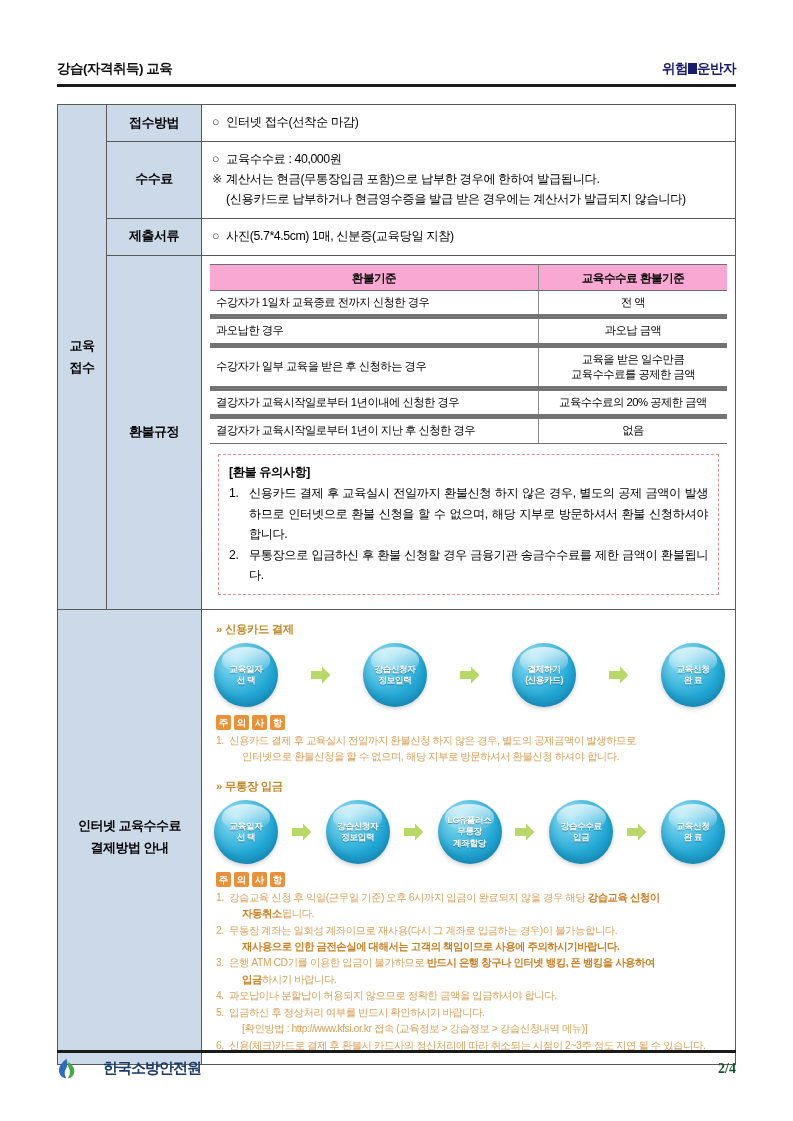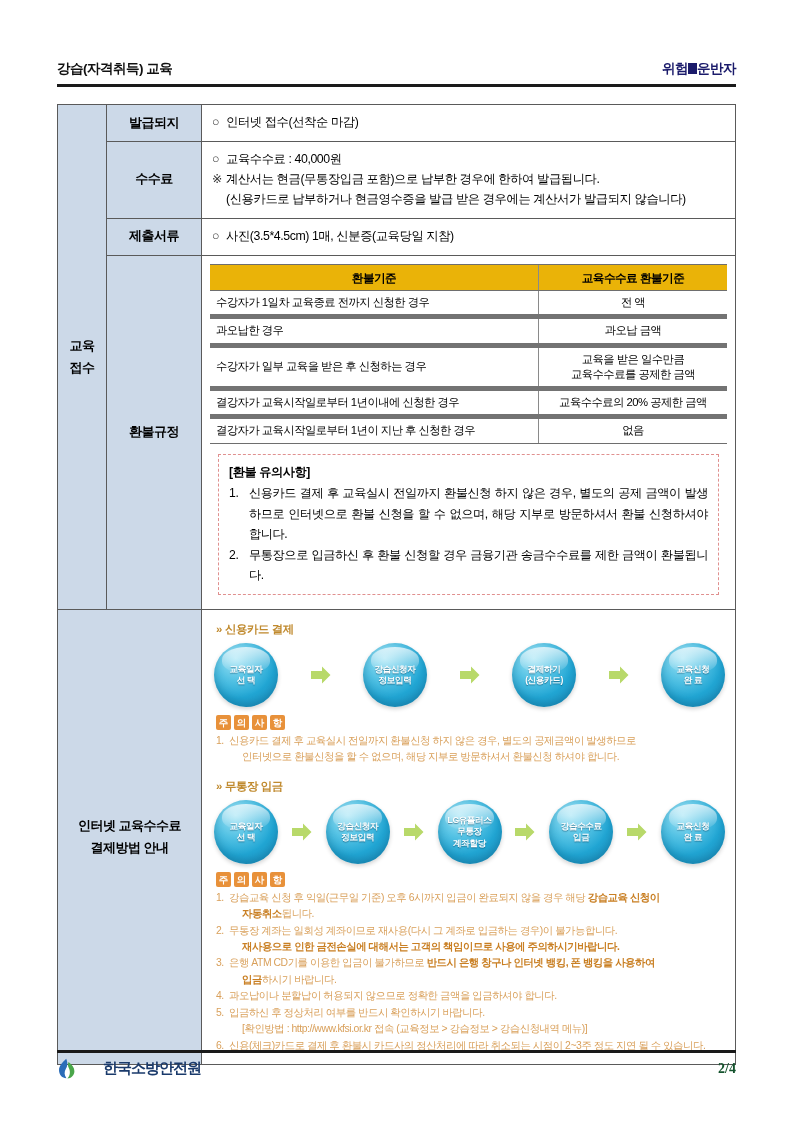--- a/index.html
+++ b/index.html
@@ -46,21 +46,21 @@
   
   .refund-wrap{padding:8px 8px 6px 8px;}
   .rtbl{width:100%;border-collapse:collapse;table-layout:fixed;}
   .rtbl th,.rtbl td{
     border-top:1px solid #8a8a8a;border-bottom:5px solid #737373;
     border-left:none;border-right:none;
     font-size:11.3px;letter-spacing:-0.5px;font-weight:normal;
     padding:4px 6px;line-height:1.35;
   }
   .rtbl thead th{
-    background:#eab308;font-weight:bold;text-align:center;font-size:11.6px;
+    background:#f9a8d4;font-weight:bold;text-align:center;font-size:11.6px;
     border-top:1.6px solid #6e6e6e;border-bottom:1.6px solid #6e6e6e;padding:5px 4px;
   }
   .rtbl .cL{text-align:left;}
   .rtbl .cR{text-align:center;border-left:1px solid #8a8a8a;width:180px;}
   .rtbl tbody tr:last-child td{border-bottom:1.6px solid #6e6e6e;}
 
   
   .notice{
     margin:10px 8px 8px 8px;border:1px dashed #e0908f;padding:7px 10px 8px 10px;
     font-size:12.2px;line-height:1.68;letter-spacing:-0.4px;
@@ -131,39 +131,39 @@
     <div class="hdr-left">강습(자격취득) 교육</div>
     <div class="hdr-right"><span>위험</span><span class="blk"></span><span>운반자</span></div>
   </div>
   <div class="hdr-rule"></div>
 
   <table class="tbl">
     <tbody>
 
       <tr>
         <td class="lbl1" rowspan="4">교육<br>접수</td>
-        <td class="lbl2">발급되지</td>
+        <td class="lbl2">접수방법</td>
         <td class="body-cell">
           <div class="bullet-line"><span class="bullet">○</span><span>인터넷 접수(선착순 마감)</span></div>
         </td>
       </tr>
 
       <tr>
         <td class="lbl2">수수료</td>
         <td class="body-cell">
           <div class="bullet-line"><span class="bullet">○</span><span>교육수수료 : 40,000원</span></div>
           <div class="bullet-line"><span class="bullet">※</span><span>계산서는 현금(무통장입금 포함)으로 납부한 경우에 한하여 발급됩니다.</span></div>
           <div class="bullet-line"><span class="indent"></span><span>(신용카드로 납부하거나 현금영수증을 발급 받은 경우에는 계산서가 발급되지 않습니다)</span></div>
         </td>
       </tr>
 
       <tr>
         <td class="lbl2">제출서류</td>
         <td class="body-cell">
-          <div class="bullet-line"><span class="bullet">○</span><span>사진(3.5*4.5cm) 1매, 신분증(교육당일 지참)</span></div>
+          <div class="bullet-line"><span class="bullet">○</span><span>사진(5.7*4.5cm) 1매, 신분증(교육당일 지참)</span></div>
         </td>
       </tr>
 
       <tr>
         <td class="lbl2">환불규정</td>
         <td class="refund-wrap">
           <table class="rtbl">
             <thead>
               <tr>
                 <th class="cL" style="text-align:center">환불기준</th>

